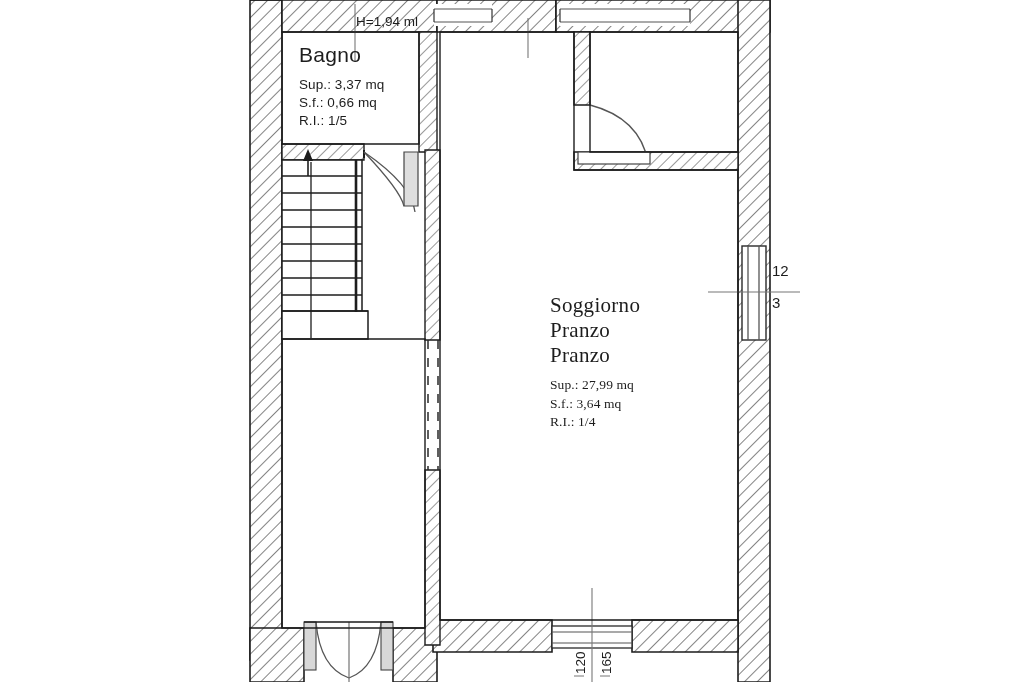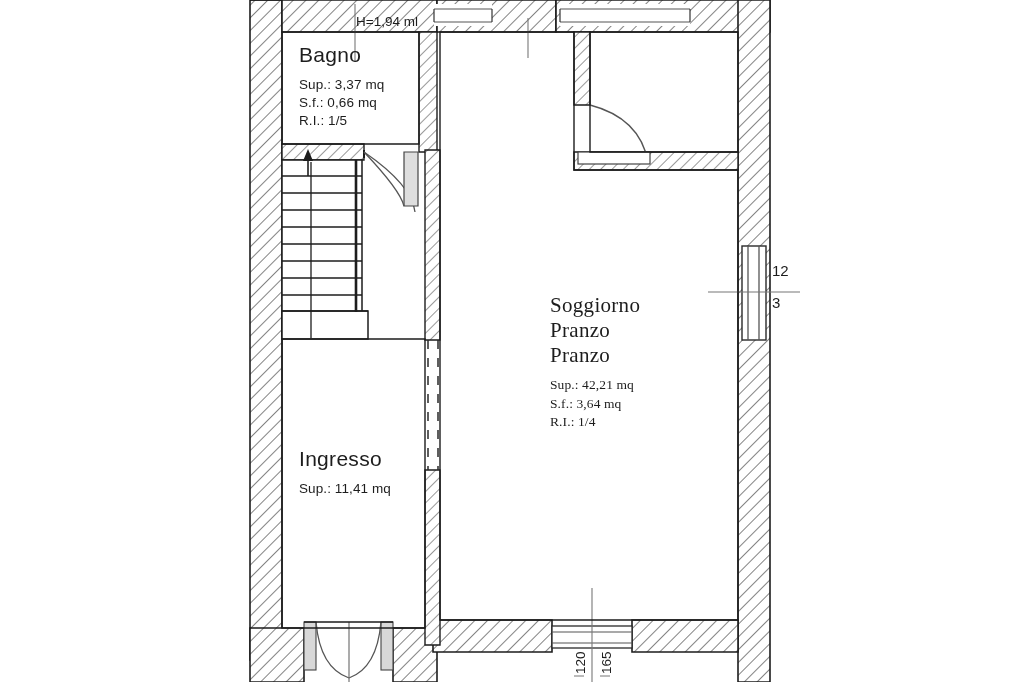--- a/index.html
+++ b/index.html
@@ -224,29 +224,25 @@
     <div class="room-metric" style="margin-top:8px;">Sup.: 3,37 mq</div>
     <div class="room-metric">S.f.: 0,66 mq</div>
     <div class="room-metric">R.I.: 1/5</div>
   </div>
 
 
   <div class="room-label" style="left:550px; top:293px;font-family:Liberation Serif, serif;">
     <div class="room-name">Soggiorno</div>
     <div class="room-name">Pranzo</div>
     <div class="room-name">Pranzo</div>
-    <div class="room-metric" style="margin-top:9px;">Sup.: 42,21 mq</div>
+    <div class="room-metric" style="margin-top:9px;">Sup.: 27,99 mq</div>
     <div class="room-metric">S.f.: 3,64 mq</div>
     <div class="room-metric">R.I.: 1/4</div>
   </div>
 
-  <div class="room-label" style="left:299px; top:447px;">
-    <div class="room-name">Ingresso</div>
-    <div class="room-metric" style="margin-top:8px;">Sup.: 11,41 mq</div>
-  </div>
 
   <div class="edge-dim" style="left:772px; top:262px; width:26px;">12</div>
   <div class="edge-dim" style="left:772px; top:294px; width:26px;">3</div>
 
   <div class="vdim" style="left:573px; top:674px;">120</div>
   <div class="vdim" style="left:599px; top:674px;">165</div>
 
 </div>
 
 </body></html>

